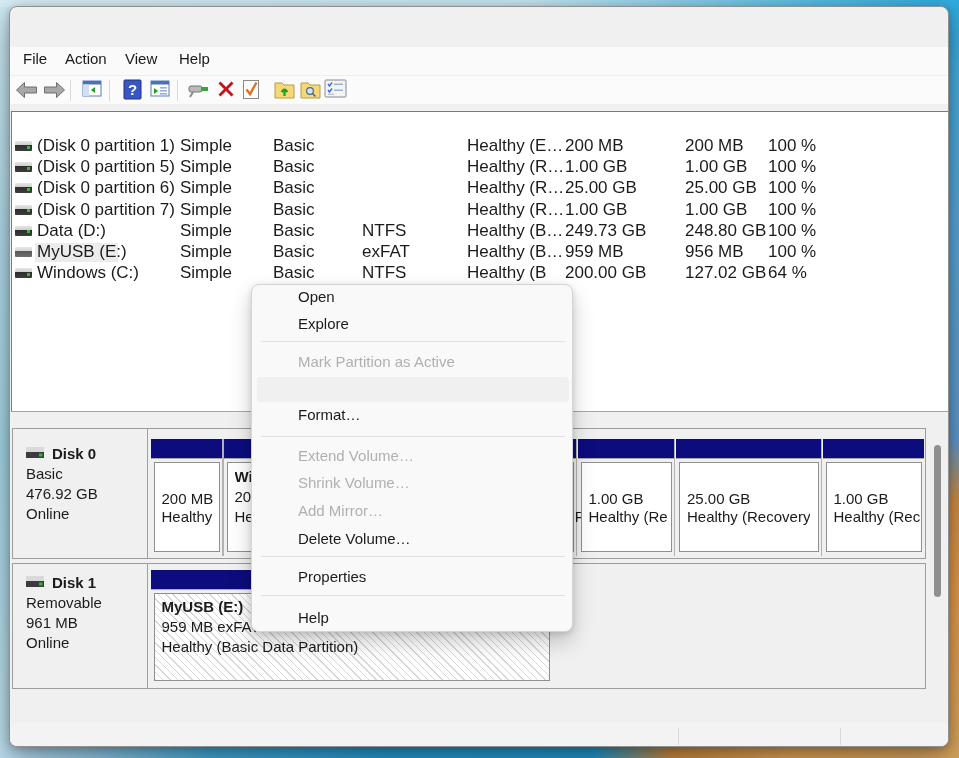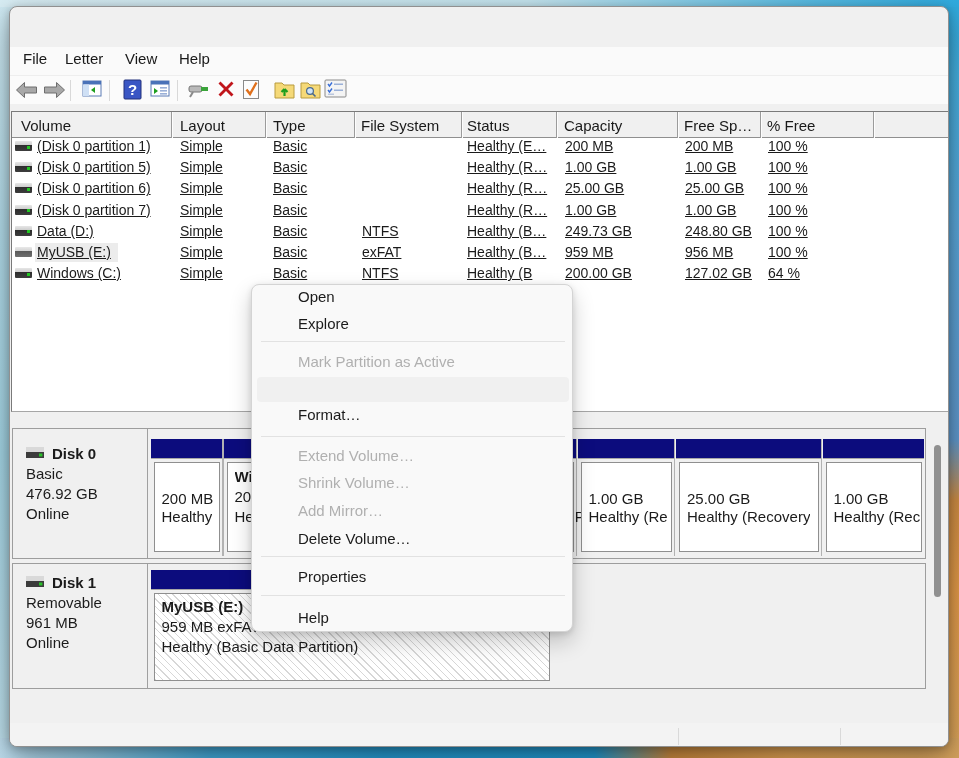--- a/index.html
+++ b/index.html
@@ -28,21 +28,21 @@
 
 #toolbar { position:absolute; left:0; top:68px; width:100%; height:29px; background:#fbfbfb; border-top:1px solid #eeeeee; }
 .tsep { position:absolute; top:4px; width:1px; height:21px; background:#d9d9d9; }
 .ticon { position:absolute; top:3px; }
 
 #tablewrap { position:absolute; left:1px; top:104px; width:937px; height:301px; background:#ffffff; border-left:1px solid #7a7a7a; border-top:1px solid #7a7a7a; border-bottom:1px solid #a6a6a6; }
 #thead { position:absolute; left:0; top:0; width:100%; height:26px; background:#f0f0f0; border-bottom:1px solid #8f8f8f; }
 .hsep { position:absolute; top:0px; width:1px; height:26px; background:#9b9b9b; box-shadow:1px 0 0 #fdfdfd; }
 .hcell { position:absolute; top:5px; font-size:15px; color:#191919; }
 .trow { position:absolute; left:0; width:100%; height:21.23px; }
-.trow div { position:absolute; top:50%; transform:translateY(-50%); font-size:14px; color:#1b1b1b; white-space:pre;text-decoration:underline; }
+.trow div { position:absolute; top:50%; transform:translateY(-50%); font-size:17px; color:#1b1b1b; white-space:pre; }
 .dicon { position:absolute; left:3px; top:50%; margin-top:-5px; width:17px; height:10px;
   background:linear-gradient(180deg,#e6e6e6 0%,#cfcfcf 38%,#2e2e2e 42%,#3d3d3d 100%); border-radius:1px; }
 .dicon::after { content:""; position:absolute; right:2.5px; bottom:2.5px; width:3px; height:3px; background:#22c522; }
 .dicon.nog { background:linear-gradient(180deg,#e9e9e9 0%,#d4d4d4 38%,#5a5a5a 42%,#6e6e6e 100%); }
 .dicon.nog::after { display:none; }
 #sel6 { position:absolute; left:23px; top:1px; width:83px; height:19px; background:#ececec; }
 
 #graph { position:absolute; left:1px; top:405px; width:793px; height:284px; background:#f0f0f0; }
 .dbox { position:absolute; left:1px; width:914px; background:#f0f0f0; border:1px solid #9d9d9d; }
 .dlabel { position:absolute; left:0; top:0; bottom:0; width:135px; border-right:1.5px solid #a0a0a0; font-size:15px; color:#1b1b1b; }
@@ -72,21 +72,21 @@
 <div id="desk"></div>
 <div id="deskR"></div>
 <div id="deskB"></div>
 <div id="deskT"></div>
 
 <div id="win">
 
 
   <div id="menubar">
     <span style="left:13px">File</span>
-    <span style="left:55px">Letter</span>
+    <span style="left:55px">Action</span>
     <span style="left:115px">View</span>
     <span style="left:169px">Help</span>
   </div>
 
   <div id="toolbar">
     <svg class="ticon" style="left:5px" width="23" height="22" viewBox="0 0 23 22">
       <path d="M9.5 3.5 L1.5 11 L9.5 18.5 L9.5 14 L21.5 14 L21.5 8 L9.5 8 Z" fill="#a8a8a8" stroke="#6e6e6e" stroke-width="1"></path>
     </svg>
     <svg class="ticon" style="left:33px" width="23" height="22" viewBox="0 0 23 22">
       <path d="M13.5 3.5 L21.5 11 L13.5 18.5 L13.5 14 L1.5 14 L1.5 8 L13.5 8 Z" fill="#a8a8a8" stroke="#6e6e6e" stroke-width="1"></path>
@@ -137,38 +137,20 @@
       <rect x="1" y="1" width="21" height="17" rx="1" fill="#f4f4f4" stroke="#8a8a8a" stroke-width="1"></rect>
       <path d="M4 5 L5.5 7 L8 3.5" stroke="#3a6fd8" stroke-width="1.4" fill="none"></path>
       <rect x="10" y="4.5" width="9" height="1.5" fill="#9ab0d8"></rect>
       <path d="M4 11 L5.5 13 L8 9.5" stroke="#3a6fd8" stroke-width="1.4" fill="none"></path>
       <rect x="10" y="10.5" width="9" height="1.5" fill="#9ab0d8"></rect>
       <rect x="4" y="14.5" width="6" height="1.5" fill="#b9c6dd"></rect>
     </svg>
   </div>
 
   <div id="tablewrap">
-      <div id="thead">
-        <div class="hsep" style="left:159px"></div>
-        <div class="hsep" style="left:253px"></div>
-        <div class="hsep" style="left:342px"></div>
-        <div class="hsep" style="left:449px"></div>
-        <div class="hsep" style="left:544px"></div>
-        <div class="hsep" style="left:665px"></div>
-        <div class="hsep" style="left:748px"></div>
-        <div class="hsep" style="left:861px"></div>
-        <div class="hcell" style="left:9px">Volume</div>
-        <div class="hcell" style="left:168px">Layout</div>
-        <div class="hcell" style="left:261px">Type</div>
-        <div class="hcell" style="left:349px">File System</div>
-        <div class="hcell" style="left:455px">Status</div>
-        <div class="hcell" style="left:552px">Capacity</div>
-        <div class="hcell" style="left:672px">Free Sp…</div>
-        <div class="hcell" style="left:755px">% Free</div>
-      </div>
       <div class="trow" style="top:23.4px">
         <span class="dicon"></span>
         <div style="left:25px">(Disk 0 partition 1)</div>
         <div style="left:168px">Simple</div>
         <div style="left:261px">Basic</div>
         <div style="left:455px">Healthy (E…</div>
         <div style="left:553px">200 MB</div>
         <div style="left:673px">200 MB</div>
         <div style="left:756px">100 %</div>
       </div>

